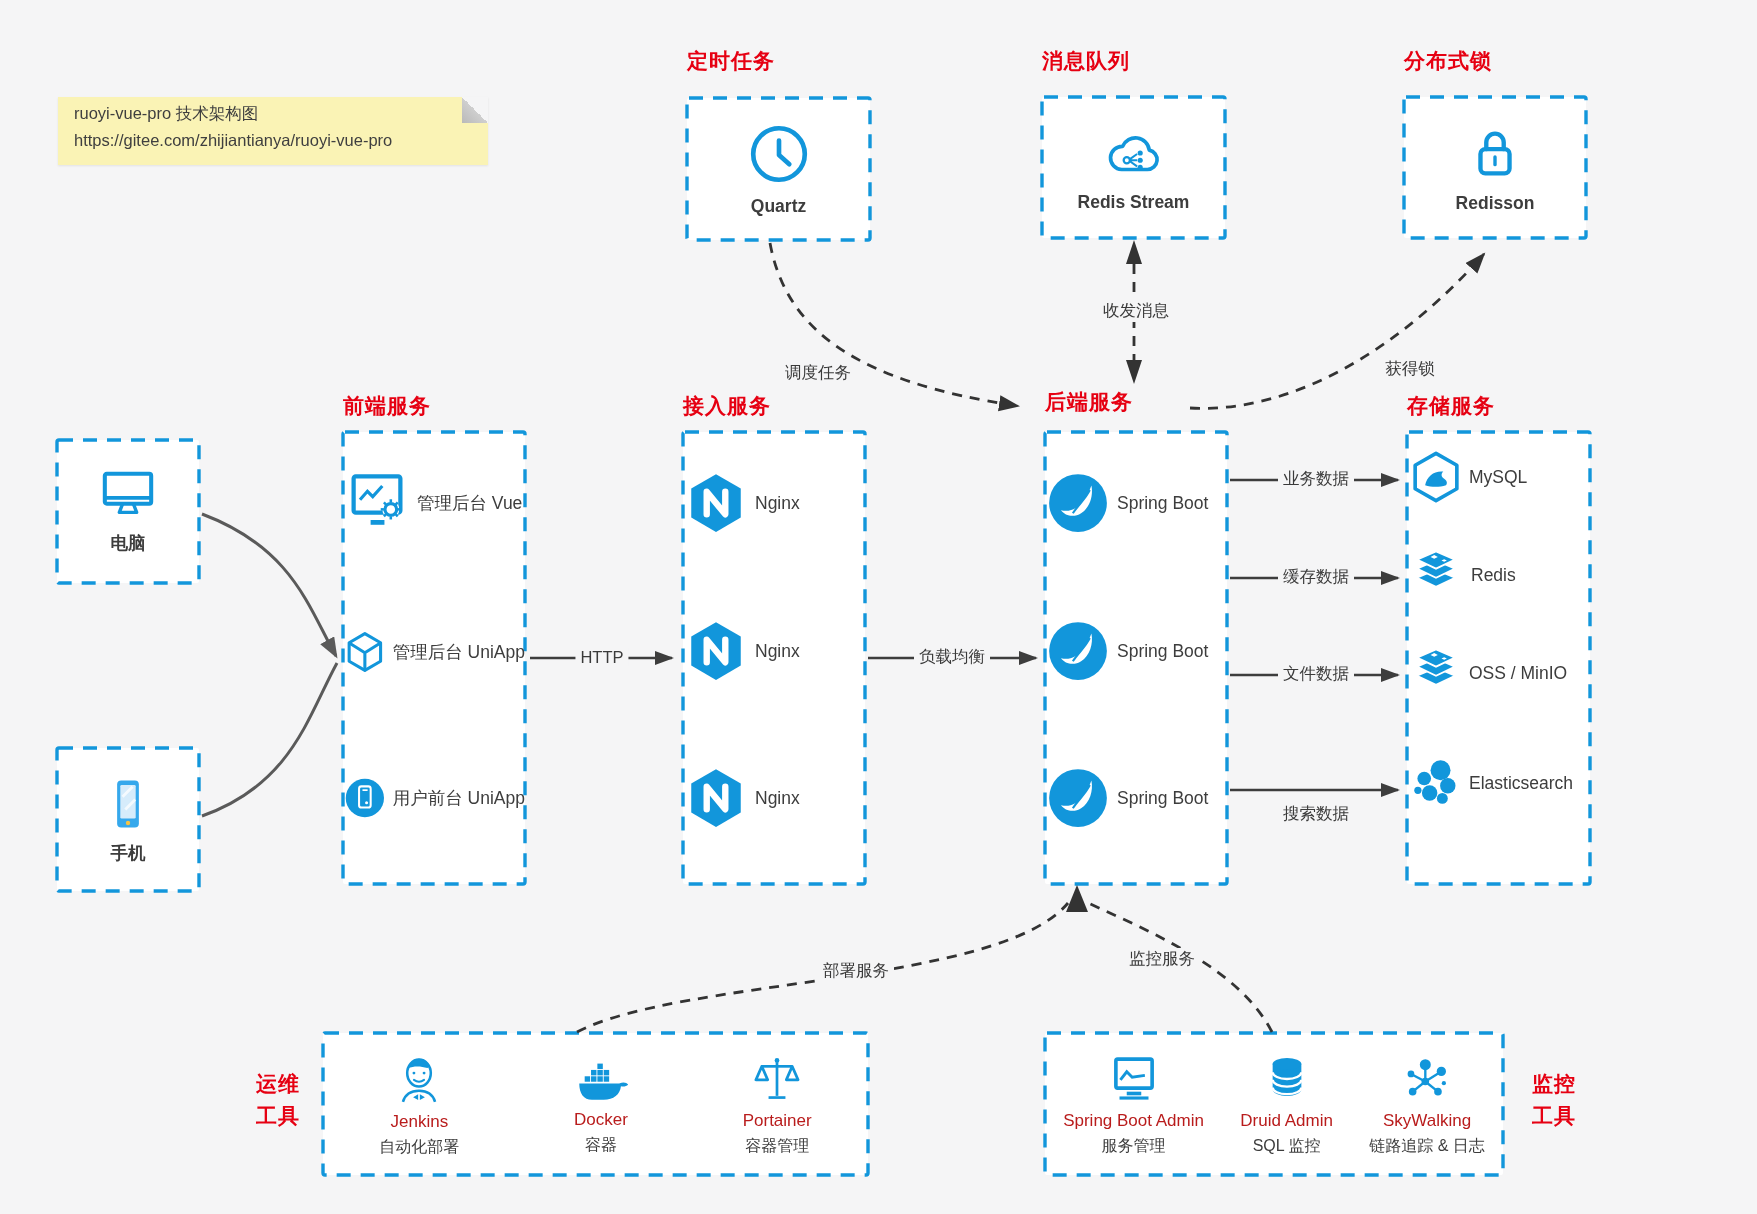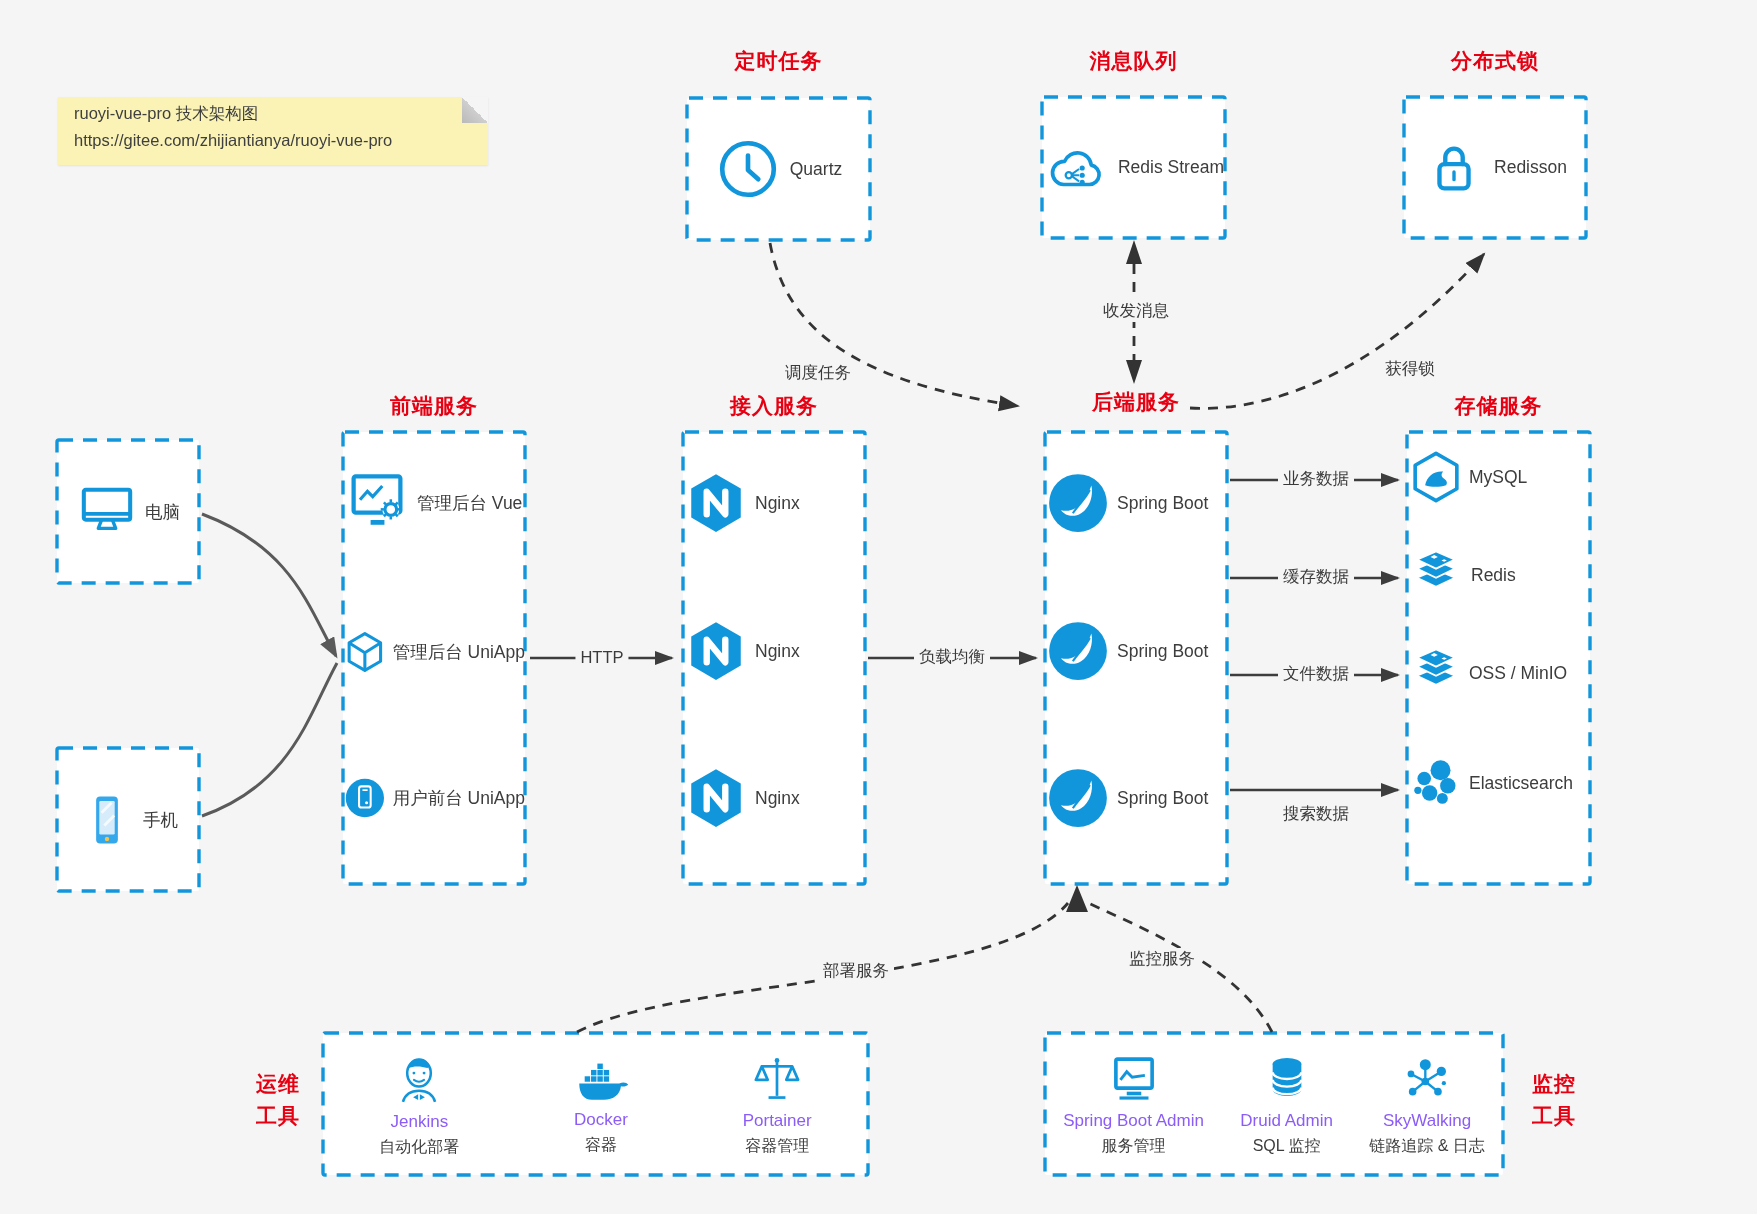--- a/index.html
+++ b/index.html
@@ -1,29 +1,29 @@
 <!DOCTYPE html>
 <html><head>
 <meta charset="utf-8">
 <style>
   html,body{margin:0;padding:0;background:#f5f5f6;}
   body{font-family:"Liberation Sans","DejaVu Sans",sans-serif;color:#3d3d3d;}
   .stage{position:relative;width:1757px;height:1214px;background:#f5f5f6;overflow:hidden;}
   .overlay{position:absolute;left:0;top:0;z-index:2;}
   .dbox{fill:#ffffff;stroke:#1296db;stroke-width:3.4;stroke-dasharray:14 10;}
   .content{position:absolute;z-index:3;}
-  .vflex{display:flex;flex-direction:row;align-items:center;justify-content:center;gap:9px;}
-  .group-title{position:absolute;z-index:4;color:#e60012;font-size:21px;font-weight:700;text-align:center;letter-spacing:1px;}
+  .vflex{display:flex;flex-direction:column;align-items:center;justify-content:center;gap:9px;font-weight:bold;}
+  .group-title{position:absolute;z-index:4;color:#e60012;font-size:21px;font-weight:700;letter-spacing:1px;}
   .side-title{position:absolute;z-index:4;color:#e60012;font-size:21px;font-weight:700;text-align:center;line-height:1.5;letter-spacing:1px;}
   .item-label{font-size:17.5px;color:#3d3d3d;white-space:nowrap;}
   .col-item{position:absolute;left:0;width:100%;display:flex;align-items:center;gap:6px;}
   .edge-label{position:absolute;z-index:4;transform:translate(-50%,-50%);background:#f5f5f6;padding:0 5px;font-size:16.5px;color:#3a3a3a;white-space:nowrap;}
   .hgroup{display:flex;justify-content:space-around;align-items:center;}
   .hitem{display:flex;flex-direction:column;align-items:center;gap:5px;text-align:center;}
-  .hitem .l1{font-size:17px;color:#8b5cf6;white-space:nowrap;}
+  .hitem .l1{font-size:17px;color:#b91c1c;white-space:nowrap;}
   .hitem .l2{font-size:16px;color:#3d3d3d;white-space:nowrap;}
   .note{position:absolute;left:58px;top:97px;width:430px;height:68px;background:#faf3b5;z-index:3;
         box-shadow:0 1px 2px rgba(0,0,0,.08);}
   .note-fold{position:absolute;top:0;right:0;width:26px;height:26px;
         background:linear-gradient(225deg,#f5f5f6 0%,#f5f5f6 50%,#cfcfcf 50%,#b9b9b9 100%);}
   .note-text{padding:3px 16px;font-size:16.5px;line-height:1.62;color:#3f3f3f;white-space:nowrap;}
   .icn{display:block;}
 </style>
 </head>
 <body>

